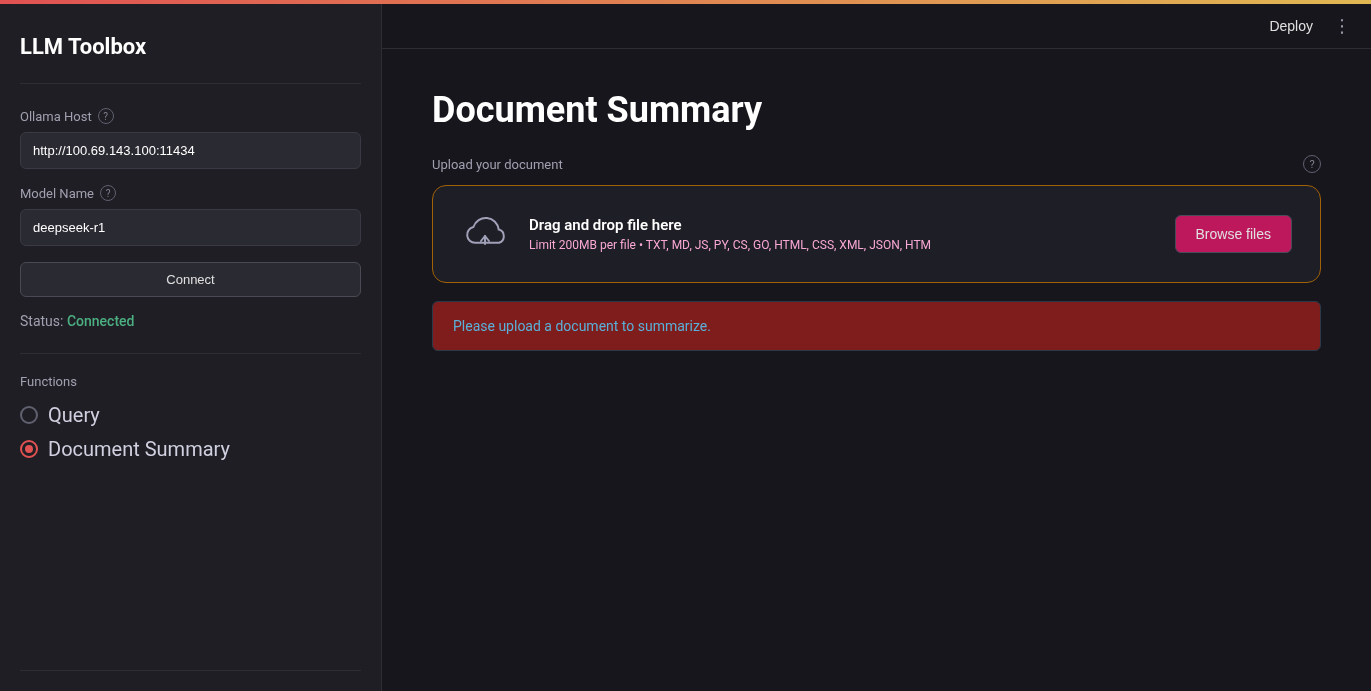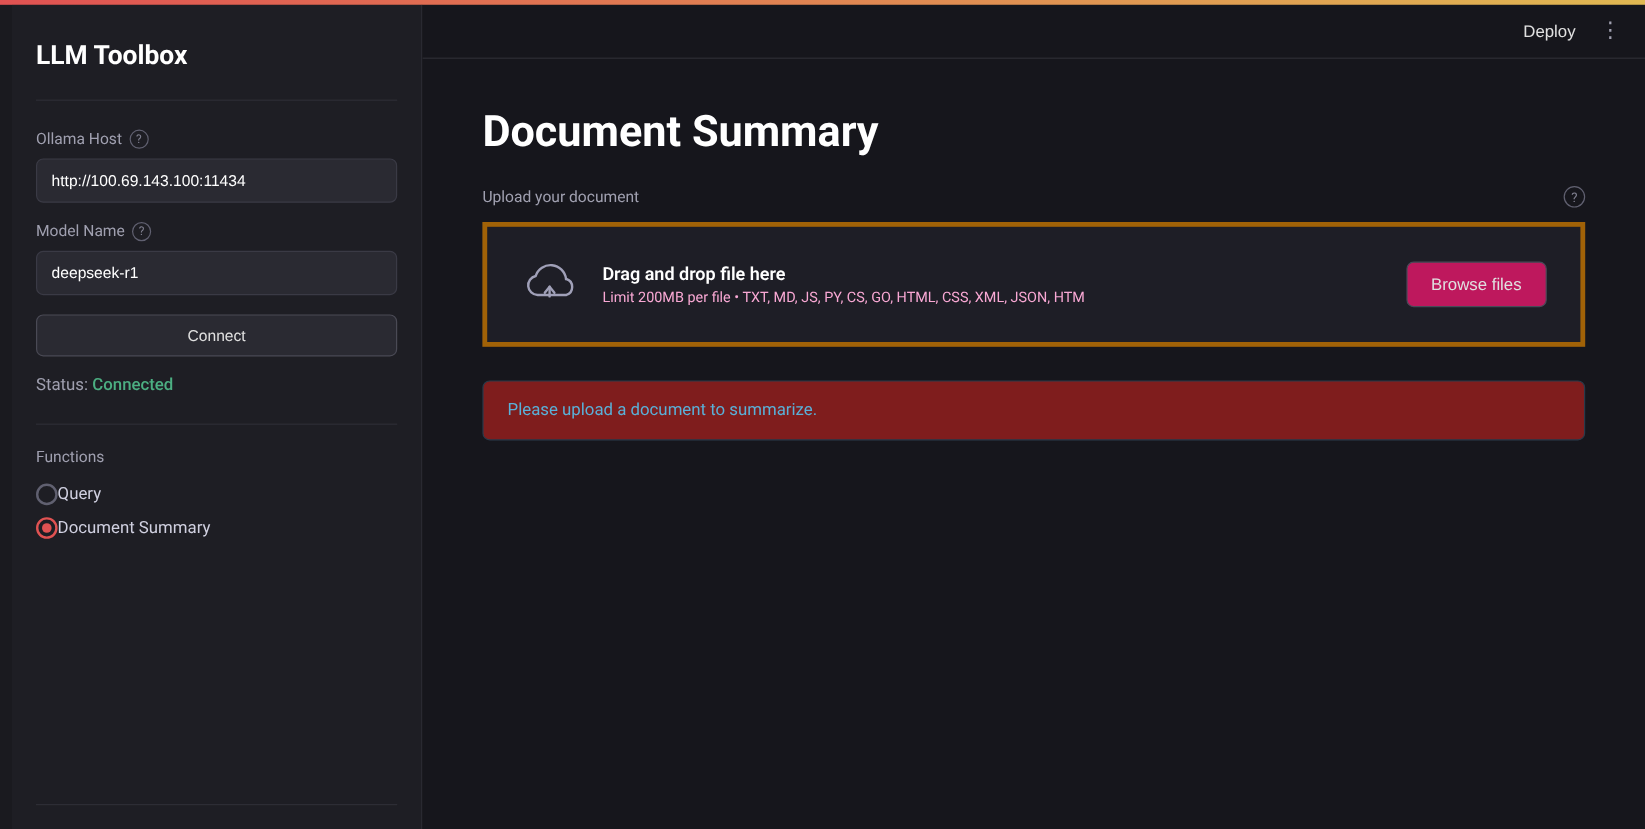--- a/index.html
+++ b/index.html
@@ -27,28 +27,27 @@
     }
 
     .app-layout {
       display: flex;
       flex: 1;
       overflow: hidden;
     }
 
     
     .sidebar {
-      width: 342px;
+      width: 382px;
       background-color: #1e1e24;
       border-right: 1px solid #2d2d35;
       display: flex;
       flex-direction: column;
       padding: 30px 20px 20px 20px;
       flex-shrink: 0;
-      margin-left: 10px;
     }
 
     .app-title {
       font-size: 22px;
       font-weight: 700;
       color: #ffffff;
       margin-bottom: 24px;
     }
 
     .divider {
@@ -122,22 +121,23 @@
 
     .functions-label {
       font-size: 13px;
       color: #a0a0b0;
       margin-bottom: 14px;
     }
 
     .radio-option {
       display: flex;
       align-items: center;
+      gap: 10px;
       margin-bottom: 10px;
-      font-size: 14px;
+      font-size: 20px;
       color: #d0d0e0;
       cursor: pointer;
     }
 
     .radio-circle {
       width: 18px;
       height: 18px;
       border-radius: 50%;
       border: 2px solid #606070;
       display: flex;
@@ -229,27 +229,27 @@
       display: inline-flex;
       align-items: center;
       justify-content: center;
       font-size: 11px;
       color: #808090;
       cursor: pointer;
     }
 
     .upload-box {
       background-color: #1e1e26;
-      border: 4px solid #a16207;
-      border-radius: 0;
+      border: 1px solid #a16207;
+      border-radius: 14px;
       padding: 24px 28px;
       display: flex;
       align-items: center;
       gap: 20px;
-      margin-bottom: 28px;
+      margin-bottom: 18px;
     }
 
     .upload-icon-container {
       width: 48px;
       height: 48px;
       flex-shrink: 0;
       display: flex;
       align-items: center;
       justify-content: center;
     }

